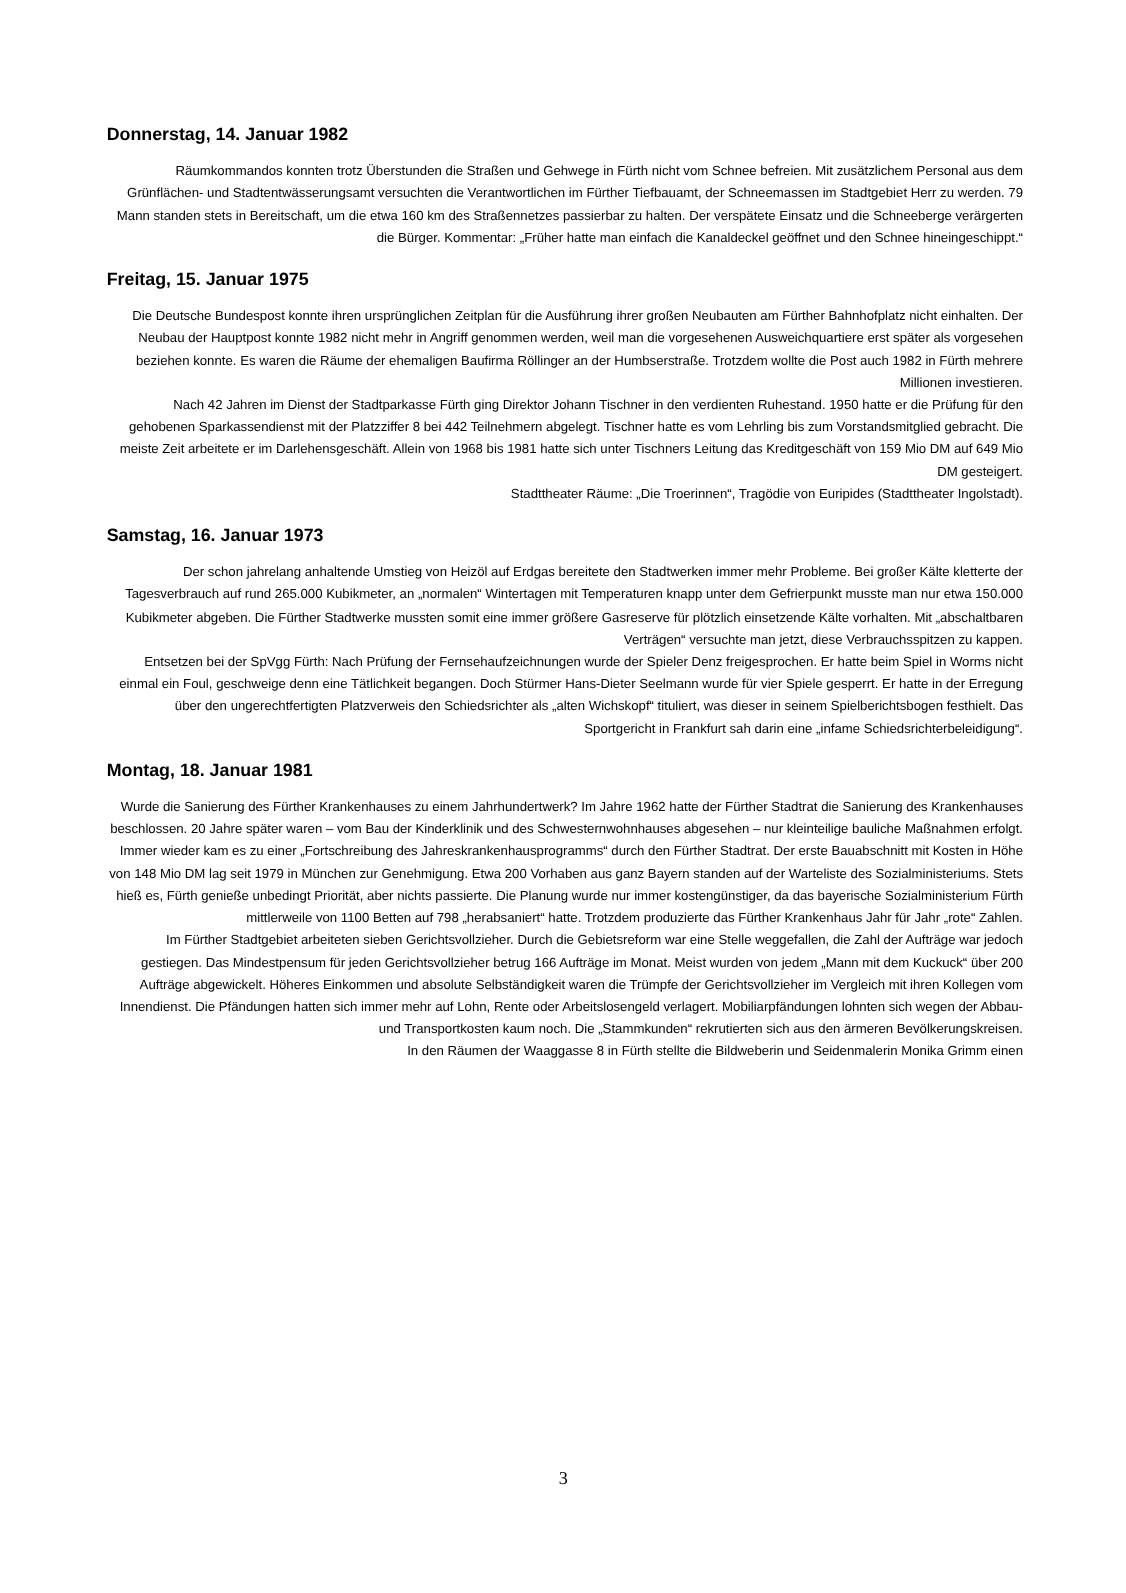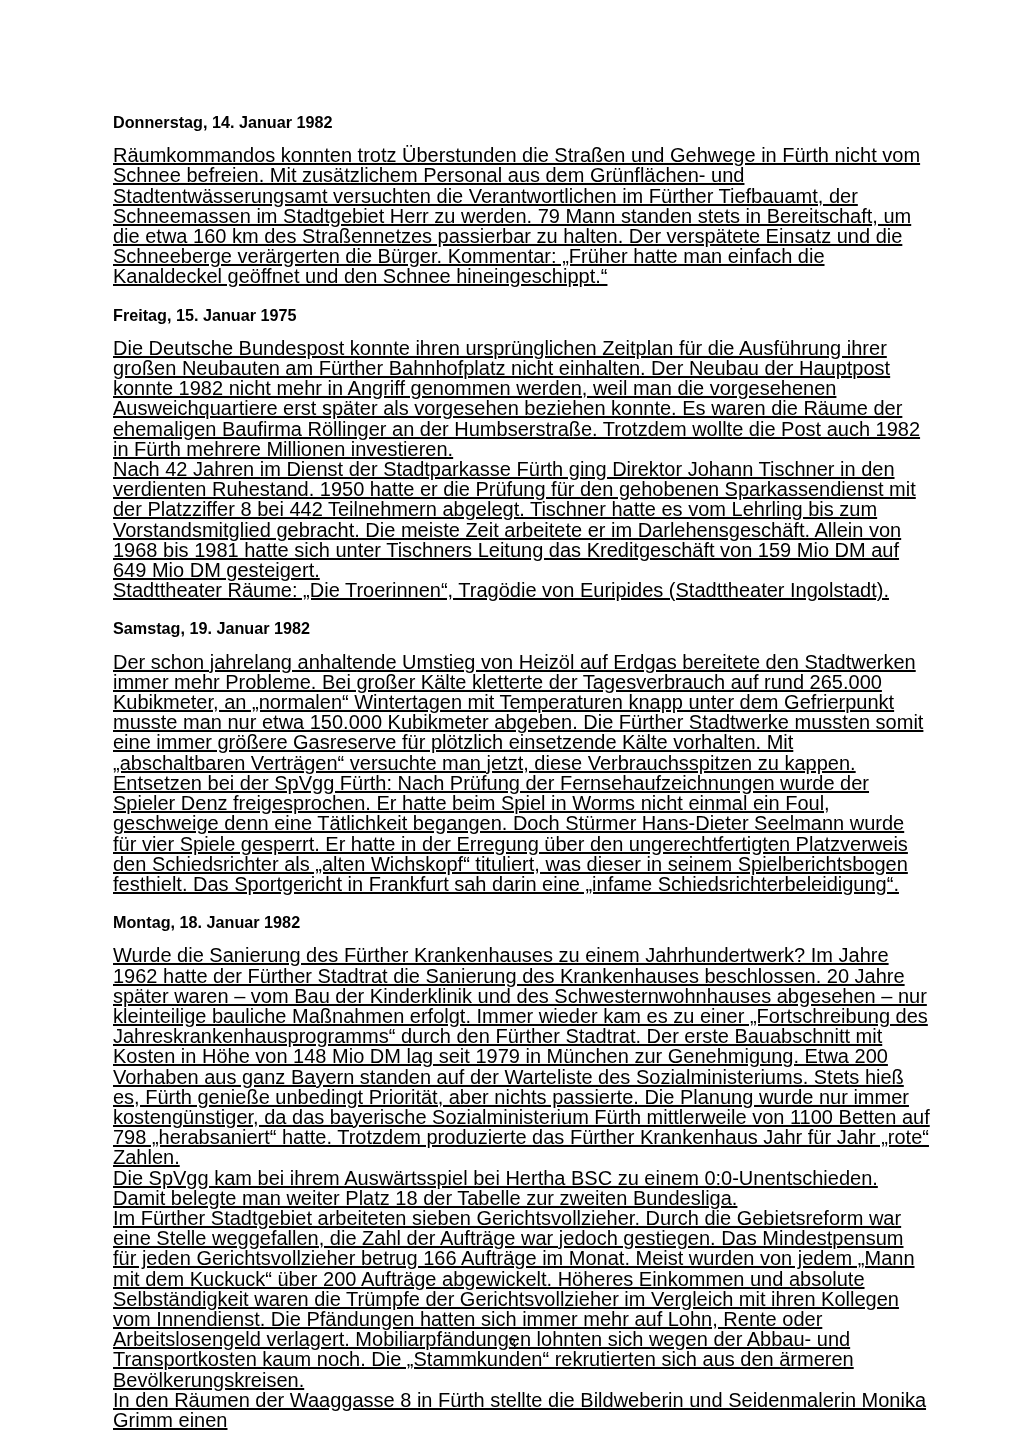--- a/index.html
+++ b/index.html
@@ -14,34 +14,33 @@
     font-family: "Liberation Sans", sans-serif;
     color: #000000;
     overflow: hidden;
   }
   .content {
     position: absolute;
     left: 97px;
     top: 112px;
     width: 833px;
   }
-  .section { display: block; margin-left: 16px; }
+  .section { display: block; }
   .date-heading {
     font-size: 16.2px;
     line-height: 20.2px;
     font-weight: bold;
     margin: 18px 0 13px 0;
   }
   .section:first-child .date-heading { margin-top: 0; }
   .body-paragraph {
-    font-size: 20px;
+    font-size: 12px;
     line-height: 20.2px;
     margin: 0;
-    text-align: left;
-    text-decoration: underline;
+    text-align: right;
   }
   .page-number {
     position: absolute;
     top: 1334px;
     left: 0;
     width: 1024px;
     text-align: center;
     font-size: 16.5px;
     line-height: 20px;
     font-family: "Liberation Serif", serif;
@@ -58,29 +57,28 @@
   </div>
 
   <div class="section">
     <h2 class="date-heading">Freitag, 15. Januar 1975</h2>
     <p class="body-paragraph">Die Deutsche Bundespost konnte ihren ursprünglichen Zeitplan für die Ausführung ihrer großen Neubauten am Fürther Bahnhofplatz nicht einhalten. Der Neubau der Hauptpost konnte 1982 nicht mehr in Angriff genommen werden, weil man die vorgesehenen Ausweichquartiere erst später als vorgesehen beziehen konnte. Es waren die Räume der ehemaligen Baufirma Röllinger an der Humbserstraße. Trotzdem wollte die Post auch 1982 in Fürth mehrere Millionen investieren.</p>
     <p class="body-paragraph">Nach 42 Jahren im Dienst der Stadtparkasse Fürth ging Direktor Johann Tischner in den verdienten Ruhestand. 1950 hatte er die Prüfung für den gehobenen Sparkassendienst mit der Platzziffer 8 bei 442 Teilnehmern abgelegt. Tischner hatte es vom Lehrling bis zum Vorstandsmitglied gebracht. Die meiste Zeit arbeitete er im Darlehensgeschäft. Allein von 1968 bis 1981 hatte sich unter Tischners Leitung das Kreditgeschäft von 159 Mio DM auf 649 Mio DM gesteigert.</p>
     <p class="body-paragraph">Stadttheater Räume: „Die Troerinnen“, Tragödie von Euripides (Stadttheater Ingolstadt).</p>
   </div>
 
   <div class="section">
-    <h2 class="date-heading">Samstag, 19. Januar 1982</h2>
+    <h2 class="date-heading">Samstag, 16. Januar 1973</h2>
     <p class="body-paragraph">Der schon jahrelang anhaltende Umstieg von Heizöl auf Erdgas bereitete den Stadtwerken immer mehr Probleme. Bei großer Kälte kletterte der Tagesverbrauch auf rund 265.000 Kubikmeter, an „normalen“ Wintertagen mit Temperaturen knapp unter dem Gefrierpunkt musste man nur etwa 150.000 Kubikmeter abgeben. Die Fürther Stadtwerke mussten somit eine immer größere Gasreserve für plötzlich einsetzende Kälte vorhalten. Mit „abschaltbaren Verträgen“ versuchte man jetzt, diese Verbrauchsspitzen zu kappen.</p>
     <p class="body-paragraph">Entsetzen bei der SpVgg Fürth: Nach Prüfung der Fernsehaufzeichnungen wurde der Spieler Denz freigesprochen. Er hatte beim Spiel in Worms nicht einmal ein Foul, geschweige denn eine Tätlichkeit begangen. Doch Stürmer Hans-Dieter Seelmann wurde für vier Spiele gesperrt. Er hatte in der Erregung über den ungerechtfertigten Platzverweis den Schiedsrichter als „alten Wichskopf“ tituliert, was dieser in seinem Spielberichtsbogen festhielt. Das Sportgericht in Frankfurt sah darin eine „infame Schiedsrichterbeleidigung“.</p>
   </div>
 
   <div class="section">
-    <h2 class="date-heading">Montag, 18. Januar 1982</h2>
+    <h2 class="date-heading">Montag, 18. Januar 1981</h2>
     <p class="body-paragraph">Wurde die Sanierung des Fürther Krankenhauses zu einem Jahrhundertwerk? Im Jahre 1962 hatte der Fürther Stadtrat die Sanierung des Krankenhauses beschlossen. 20 Jahre später waren – vom Bau der Kinderklinik und des Schwesternwohnhauses abgesehen – nur kleinteilige bauliche Maßnahmen erfolgt. Immer wieder kam es zu einer „Fortschreibung des Jahreskrankenhausprogramms“ durch den Fürther Stadtrat. Der erste Bauabschnitt mit Kosten in Höhe von 148 Mio DM lag seit 1979 in München zur Genehmigung. Etwa 200 Vorhaben aus ganz Bayern standen auf der Warteliste des Sozialministeriums. Stets hieß es, Fürth genieße unbedingt Priorität, aber nichts passierte. Die Planung wurde nur immer kostengünstiger, da das bayerische Sozialministerium Fürth mittlerweile von 1100 Betten auf 798 „herabsaniert“ hatte. Trotzdem produzierte das Fürther Krankenhaus Jahr für Jahr „rote“ Zahlen.</p>
-    <p class="body-paragraph">Die SpVgg kam bei ihrem Auswärtsspiel bei Hertha BSC zu einem 0:0-Unentschieden. Damit belegte man weiter Platz 18 der Tabelle zur zweiten Bundesliga.</p>
   </div>
 
   <div class="section">
     <p class="body-paragraph">Im Fürther Stadtgebiet arbeiteten sieben Gerichtsvollzieher. Durch die Gebietsreform war eine Stelle weggefallen, die Zahl der Aufträge war jedoch gestiegen. Das Mindestpensum für jeden Gerichtsvollzieher betrug 166 Aufträge im Monat. Meist wurden von jedem „Mann mit dem Kuckuck“ über 200 Aufträge abgewickelt. Höheres Einkommen und absolute Selbständigkeit waren die Trümpfe der Gerichtsvollzieher im Vergleich mit ihren Kollegen vom Innendienst. Die Pfändungen hatten sich immer mehr auf Lohn, Rente oder Arbeitslosengeld verlagert. Mobiliarpfändungen lohnten sich wegen der Abbau- und Transportkosten kaum noch. Die „Stammkunden“ rekrutierten sich aus den ärmeren Bevölkerungskreisen.</p>
     <p class="body-paragraph">In den Räumen der Waaggasse 8 in Fürth stellte die Bildweberin und Seidenmalerin Monika Grimm einen</p>
   </div>
 
 </div>
 
 <div class="page-number">3</div>

